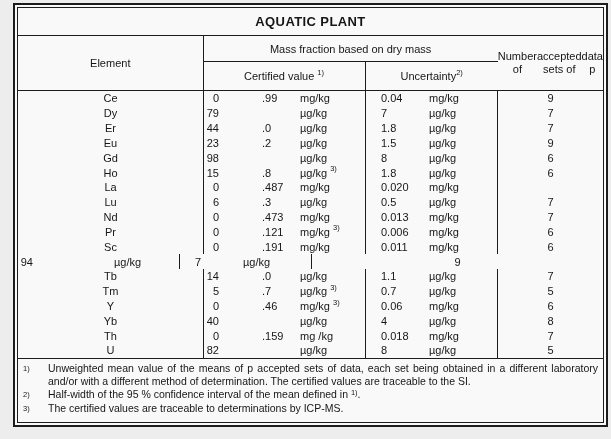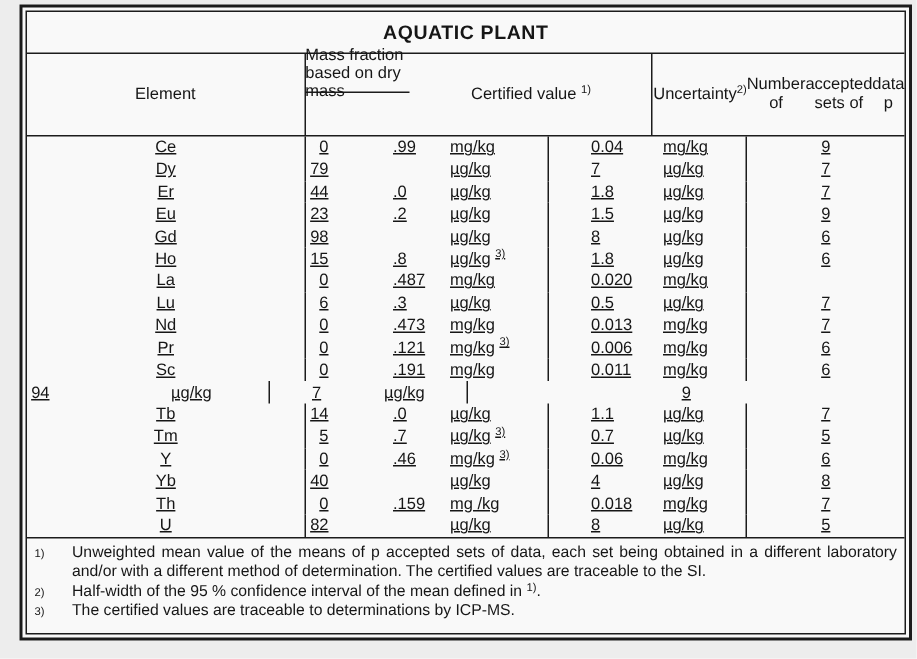--- a/index.html
+++ b/index.html
@@ -25,49 +25,49 @@
   .title-row {
     height: 28px; border-bottom: 1px solid #1c1c1c;
     display: flex; align-items: center; justify-content: center;
     font-weight: bold; font-size: 13px; letter-spacing: 0.4px;
   }
   .header-band { height: 55px; border-bottom: 1px solid #1c1c1c; display: flex; font-size: 11px; }
   .h-el {
     width: 186px; border-right: 1px solid #1c1c1c;
     display: flex; align-items: center; justify-content: center;
   }
-  .h-mid { width: 295px; display: flex; flex-direction: row; }
+  .h-mid { width: 295px; display: flex; flex-direction: column; }
   .h-mass {
     height: 26px; border-bottom: 1px solid #1c1c1c;
     display: flex; align-items: center; justify-content: center;
   }
   .h-sub { flex: 1; display: flex; }
   .h-cert {
     width: 162px; border-right: 1px solid #1c1c1c;
     display: flex; align-items: center; justify-content: center;
   }
   .h-unc { flex: 1; display: flex; align-items: center; justify-content: center; }
   .h-sets {
     flex: 1;
     display: flex; flex-direction: row; align-items: center; justify-content: center;
     text-align: center; line-height: 13px;
   }
   .sup { font-size: 7.5px; position: relative; top: -4px; }
   .sup.spaced { margin-left: 3px; }
 
   .tbody { flex: 1; display: flex; flex-direction: column; }
-  .tr { flex: 1; display: flex; font-size: 11px; text-decoration: underline; }
+  .tr { flex: 1; display: flex; font-size: 11px; }
   .td { height: 100%; display: flex; align-items: center; }
   .td-el { width: 186px; border-right: 1px solid #1c1c1c; justify-content: center; }
   .td-val { width: 162px; border-right: 1px solid #1c1c1c; }
   .v-int { display: inline-block; width: 15px; text-align: right; white-space: pre; }
   .v-frac { display: inline-block; width: 38px; white-space: pre; margin-left: 43px; }
   .v-note { font-size: 7.5px; position: relative; top: -4px; margin-left: 3px; }
   .td-unc { width: 132px; border-right: 1px solid #1c1c1c; }
-  .u-num { display: inline-block; margin-left: 28px; width: 48px; white-space: pre; }
+  .u-num { display: inline-block; margin-left: 15px; width: 48px; white-space: pre; }
   .td-p { flex: 1; justify-content: center; }
 
   .footer {
     height: 64px; border-top: 1px solid #1c1c1c;
     font-size: 10.5px; padding-top: 3px;
   }
   .fn {
     position: relative; padding-left: 30px; padding-right: 5px;
     line-height: 13px; text-align: justify;
   }

